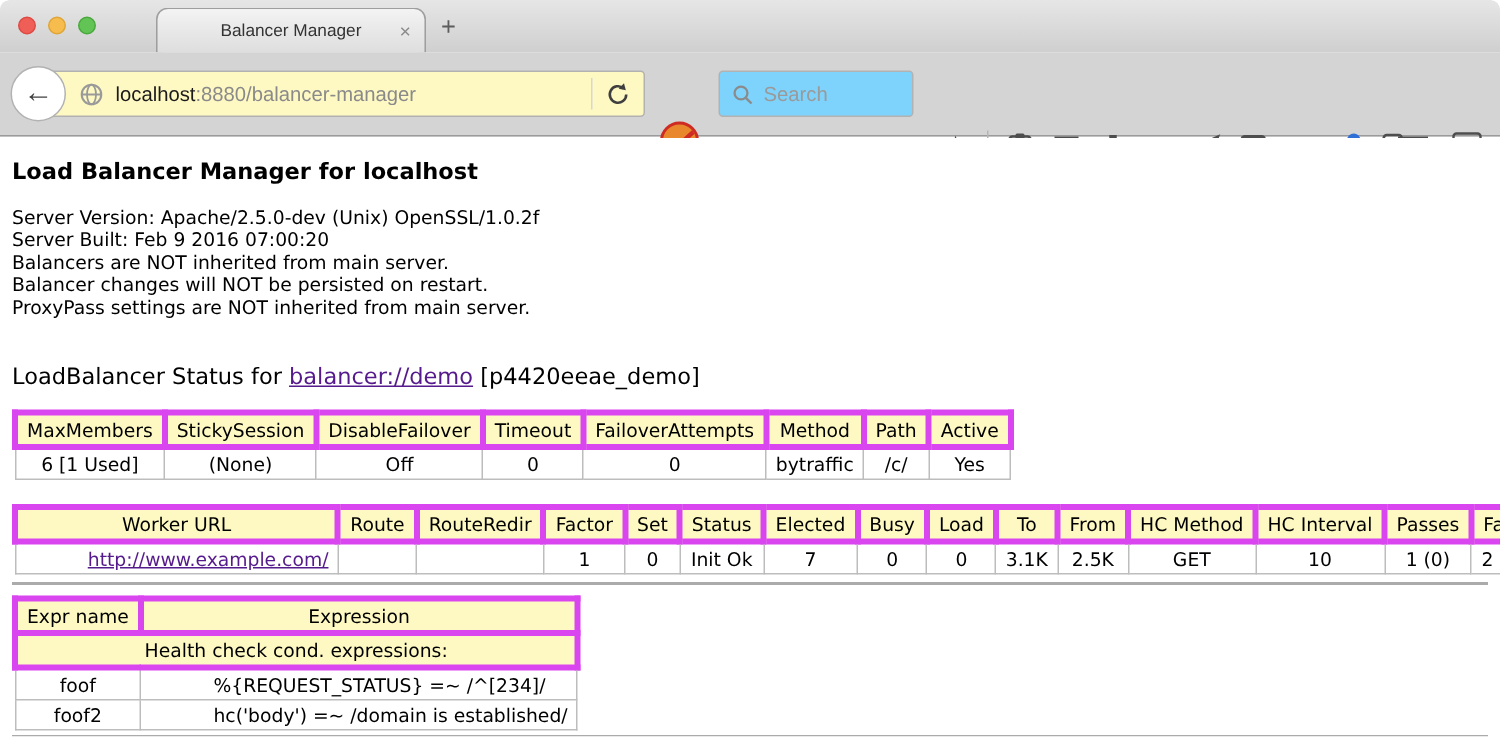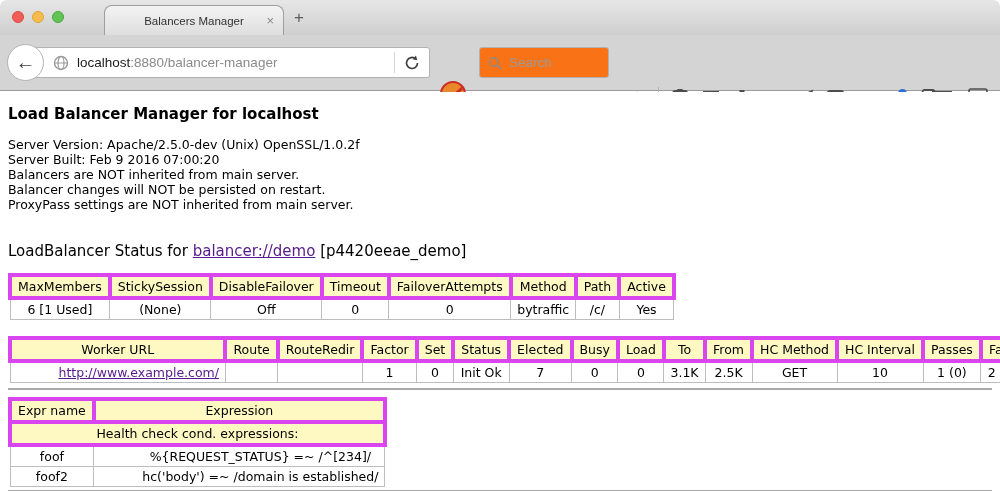--- a/index.html
+++ b/index.html
@@ -37,39 +37,39 @@
     background:#d4d4d4; border-bottom:1px solid #9b9b9b;
   }
   .back-btn {
     position:absolute; left:7px; top:9px; width:37px; height:37px; border-radius:50%;
     background:#fff; border:1px solid #b2b2b2; z-index:3;
     display:flex; align-items:center; justify-content:center;
     font-size:20px; color:#3f3f3f; font-weight:bold;
   }
   .url-bar {
     position:absolute; left:26px; top:12px; width:404px; height:31px;
-    background:#ffffff; border:1px solid #b2b2b2; border-radius:3px;
+    background:#fef9c3; border:1px solid #b2b2b2; border-radius:3px;
     display:flex; align-items:center; padding-left:24px; z-index:2;
   }
   .globe { width:16px; height:16px; margin:0 8px 0 2px; flex:0 0 auto; }
   .url-text { font-size:13.5px; color:#8a8a8a; white-space:nowrap; overflow:hidden; flex:1; }
   .url-domain { color:#1b1b1b; }
   .url-divider { width:1px; height:21px; background:#d6d6d6; margin-right:8px; }
   .reload { width:18px; height:18px; margin-right:8px; }
   .blocked {
     position:absolute; left:440px; top:46px; width:26px; height:26px; border-radius:50%;
     background:#e8872b; border:2px solid #ce2b24; overflow:hidden;
   }
   .blocked::after {
     content:""; position:absolute; left:-3px; top:10px; width:32px; height:3px;
     background:#ce2b24; transform:rotate(-42deg);
   }
   .search-bar {
     position:absolute; left:479px; top:12px; width:130px; height:31px;
-    background:#f97316; border:1px solid #b2b2b2; border-radius:3px;
+    background:#7dd3fc; border:1px solid #b2b2b2; border-radius:3px;
     display:flex; align-items:center; padding:0 8px;
   }
   .search-bar input {
     border:none; outline:none; font-size:13.5px; color:#444; width:86px;
     font-family:"Liberation Sans", sans-serif; background:transparent;
   }
   .search-bar input::placeholder { color:#9a9a9a; }
   .mag { width:14px; height:14px; margin-right:7px; flex:0 0 auto; }
 
   .icon-strip {
@@ -102,40 +102,40 @@
   .status-heading a { color:#551a8b; text-decoration:underline; }
 
   table.grid { border-collapse:collapse; font-size:12.5px; border:1px solid #2e2e2e; }
   table.grid th {
     background:#fef9c3; font-weight:normal; text-align:center;
     border:4px solid #d946ef; padding:2px 6px; height:19px; white-space:nowrap;
   }
   table.grid td {
     border:1px solid #bdbdbd; text-align:center; padding:2px 6px; height:19px; white-space:nowrap;
   }
-  table.grid td.left { text-align:center;padding-left:48px; }
+  table.grid td.left { text-align:left;padding-left:48px; }
   table.grid a { color:#551a8b; text-decoration:underline; }
   .worker-table { margin-top:16px; }
   .health-table { }
   .page hr { border:0; height:2px; background:#ababab; margin:5px 0 7px 0; }
   .hr-bottom { margin-top:3px !important; }
 </style>
 </head>
 <body>
 
 <div class="window">
 
   <div class="titlebar">
     <div class="traffic">
       <span class="tl-close"></span>
       <span class="tl-min"></span>
       <span class="tl-zoom"></span>
     </div>
     <div class="tab">
-      <span>Balancers Manager</span>
+      <span>Balancer Manager</span>
       <span class="tab-close">×</span>
     </div>
     <div class="newtab">+</div>
   </div>
 
   <div class="toolbar">
     <div class="back-btn">
       <span>←</span>
     </div>
 

